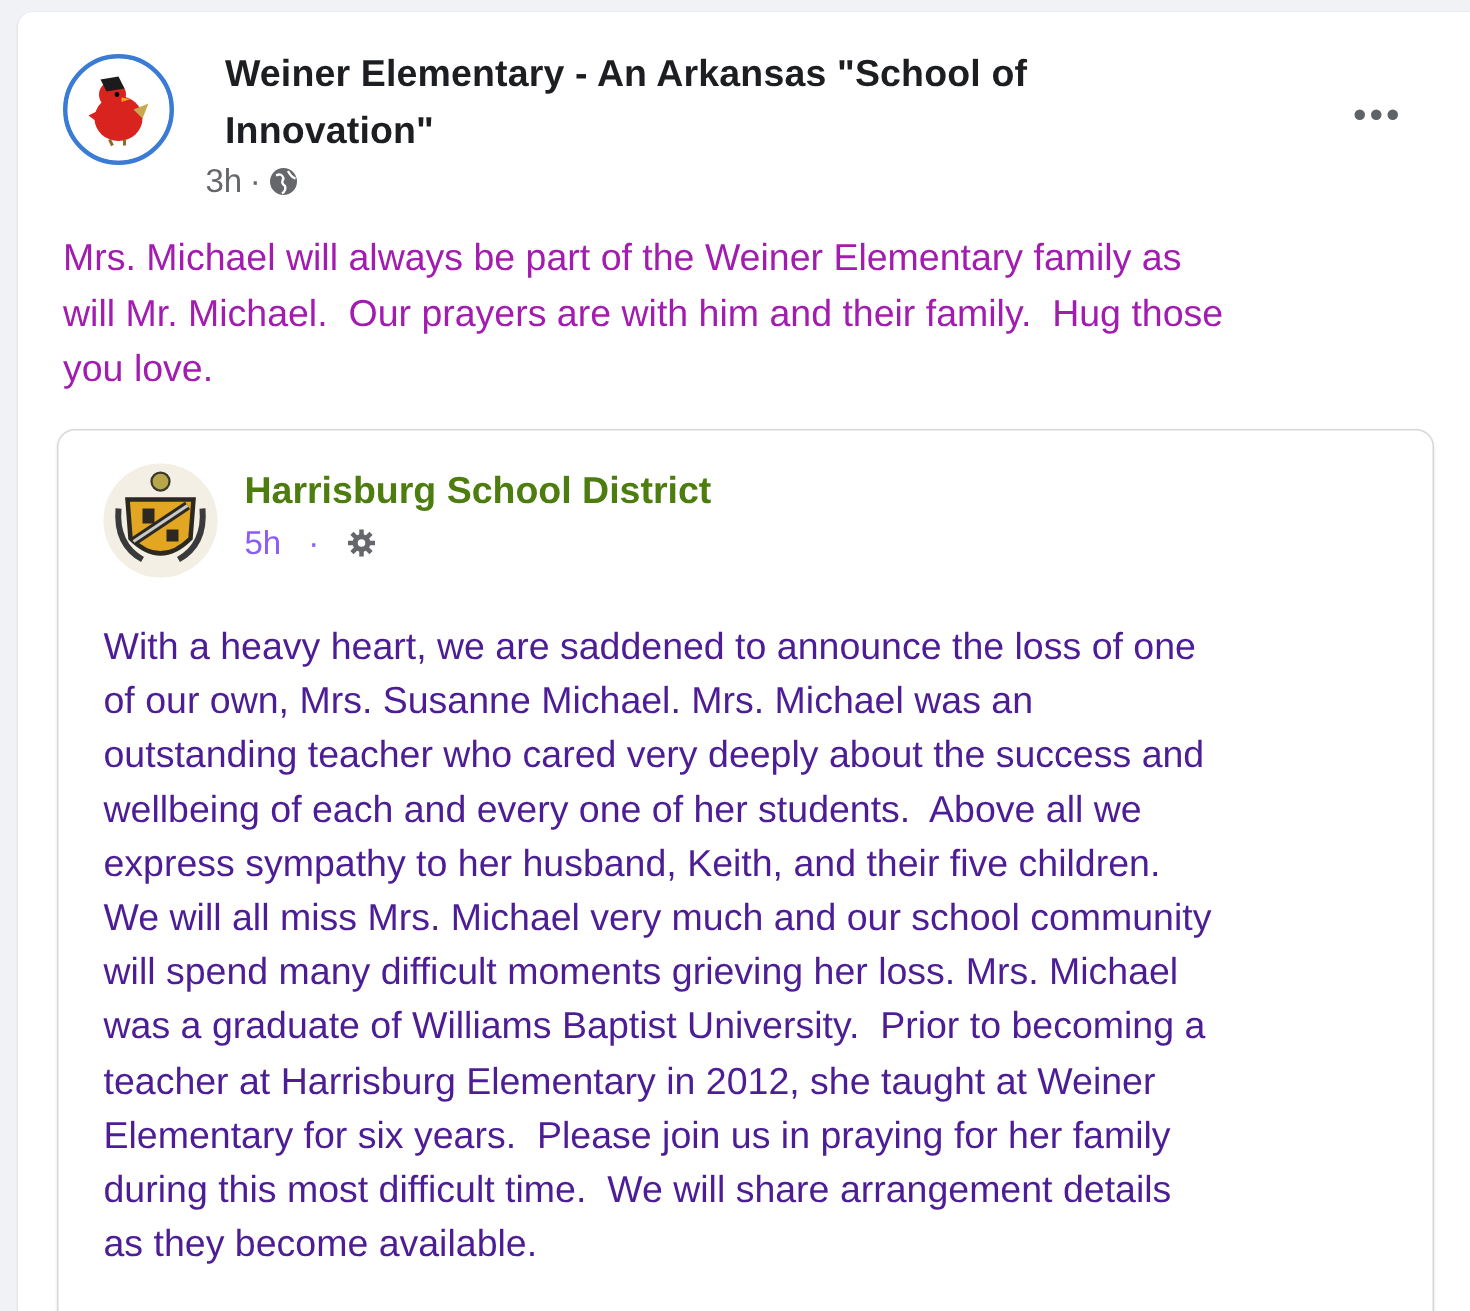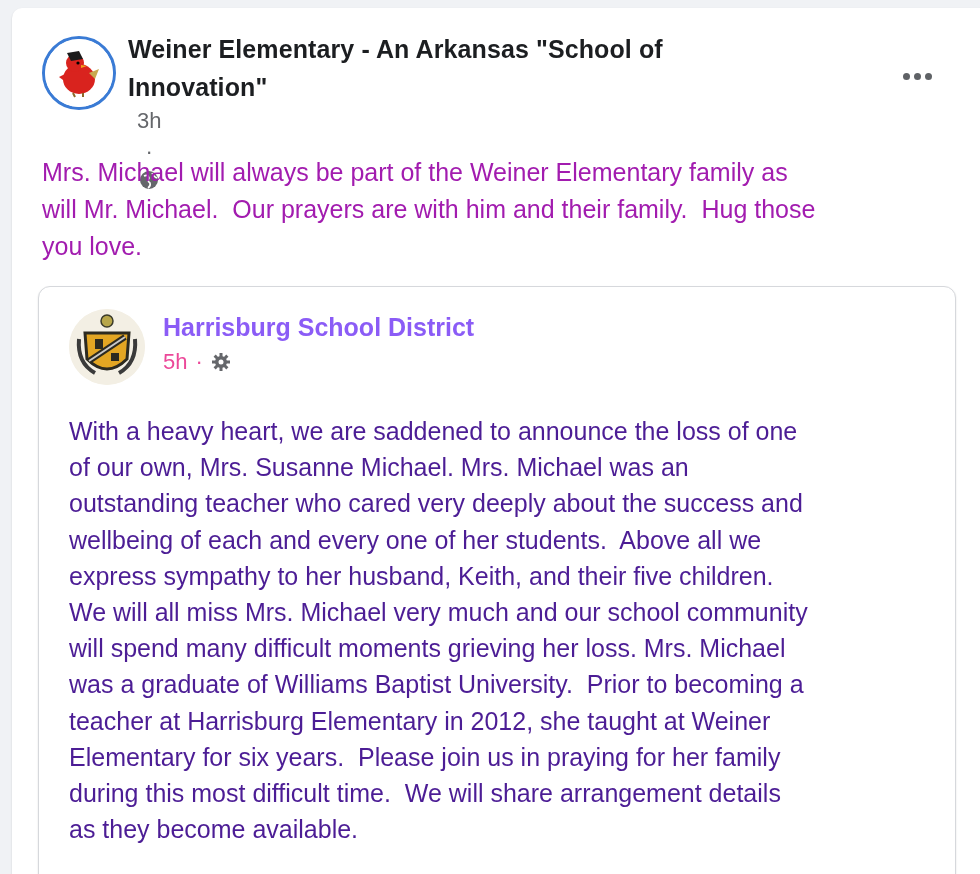--- a/index.html
+++ b/index.html
@@ -14,27 +14,27 @@
     background:#ffffff; border-radius:10px;
     box-shadow:0 1px 2px rgba(0,0,0,0.15);
   }
   .header { position:absolute; left:30px; top:18px; right:30px; height:110px; }
   .avatar {
     position:absolute; left:0; top:10px; width:74px; height:74px;
     border-radius:50%; border:3px solid #3a7bd5; box-sizing:border-box;
     background:#fff; overflow:hidden;
   }
   .page-name {
-    position:absolute; left:86px; top:4px; width:640px;
+    position:absolute; left:108px; top:4px; width:640px;
     font-size:25px; font-weight:bold; line-height:38px; color:#1c1e21;
     letter-spacing:0.1px;
   }
   .meta {
     position:absolute; left:95px; top:82px; font-size:22px; color:#65676b;
-    display:flex; align-items:center; gap:5px;flex-direction:column;
+    display:flex; align-items:center; gap:5px;
   }
   .more-button {
     position:absolute; right:20px; top:30px; width:50px; height:40px;
     display:flex; align-items:center; justify-content:center; gap:4px;
     cursor:pointer;
   }
   .more-button span { width:7px; height:7px; border-radius:50%; background:#5f6266; display:block; }
   .post-text {
     position:absolute; left:30px; top:146px; width:920px;
     font-size:25px; line-height:37px; color:#a21caf;
@@ -44,25 +44,25 @@
     position:absolute; left:26px; top:278px; width:916px; height:600px;
     border:1px solid #d6d8dc; border-radius:12px; background:#fff;
     box-shadow:0 1px 2px rgba(0,0,0,0.12);
   }
   .s-avatar {
     position:absolute; left:30px; top:22px; width:76px; height:76px;
     border-radius:50%; background:#f4f0e6; overflow:hidden;
   }
   .s-name {
     position:absolute; left:124px; top:22px; font-size:25px; font-weight:bold;
-    color:#8b5cf6; line-height:36px;
+    color:#4d7c0f; line-height:36px;
   }
   .s-meta {
-    position:absolute; left:124px; top:62px; font-size:22px; color:#ec4899;
-    display:flex; align-items:center; gap:8px;
+    position:absolute; left:124px; top:62px; font-size:22px; color:#8b5cf6;
+    display:flex; align-items:center; gap:18px;
   }
   .s-text {
     position:absolute; left:30px; top:126px; width:870px;
     font-size:25px; line-height:36.2px; color:#4c1d95;
     white-space:pre-wrap;
   }
 </style>
 </head>
 <body>
 

